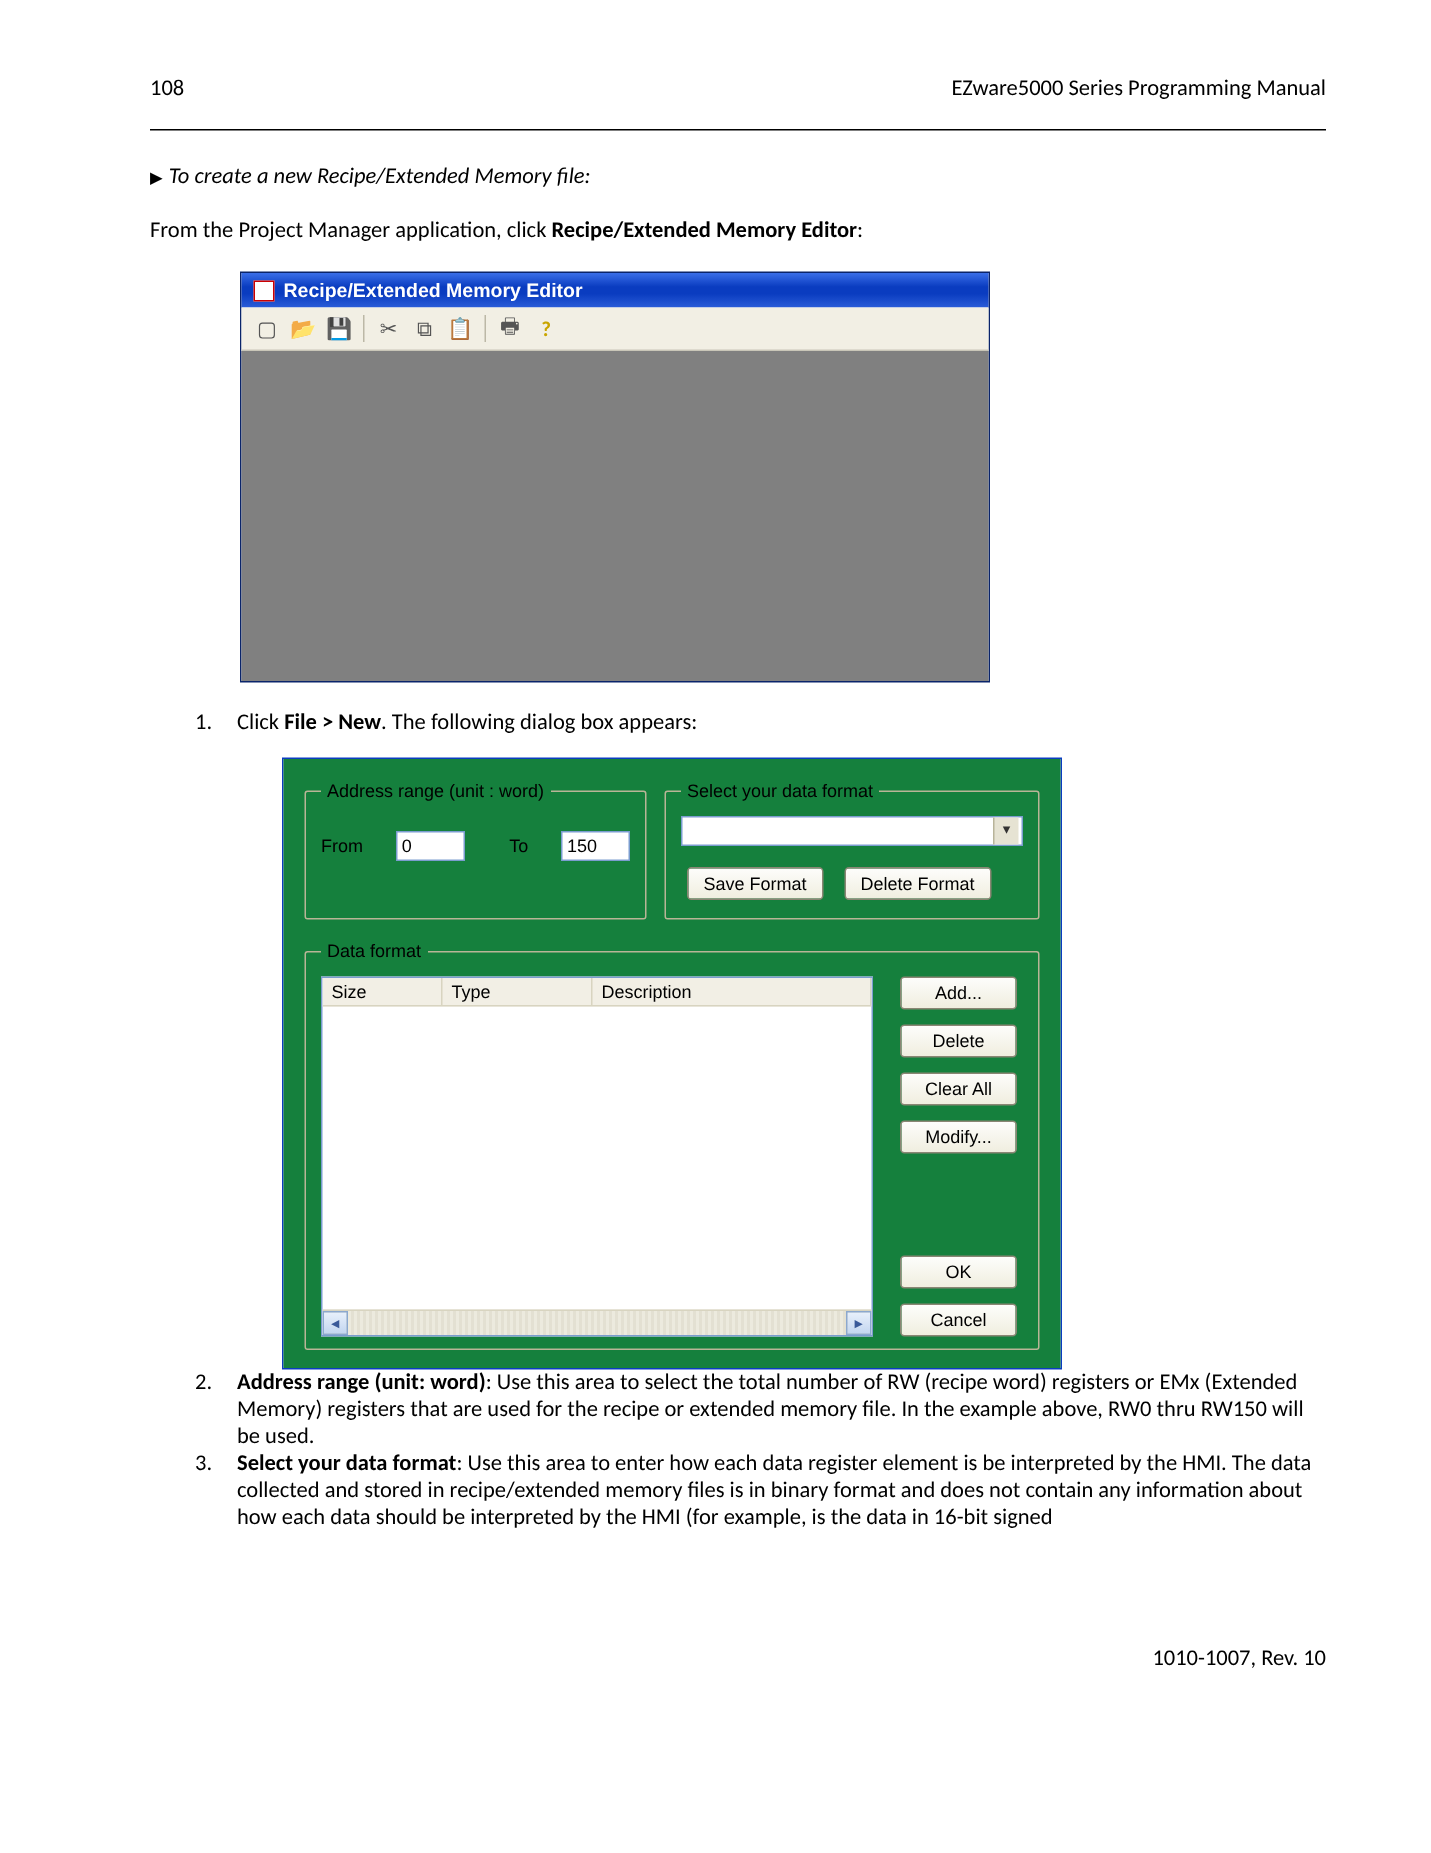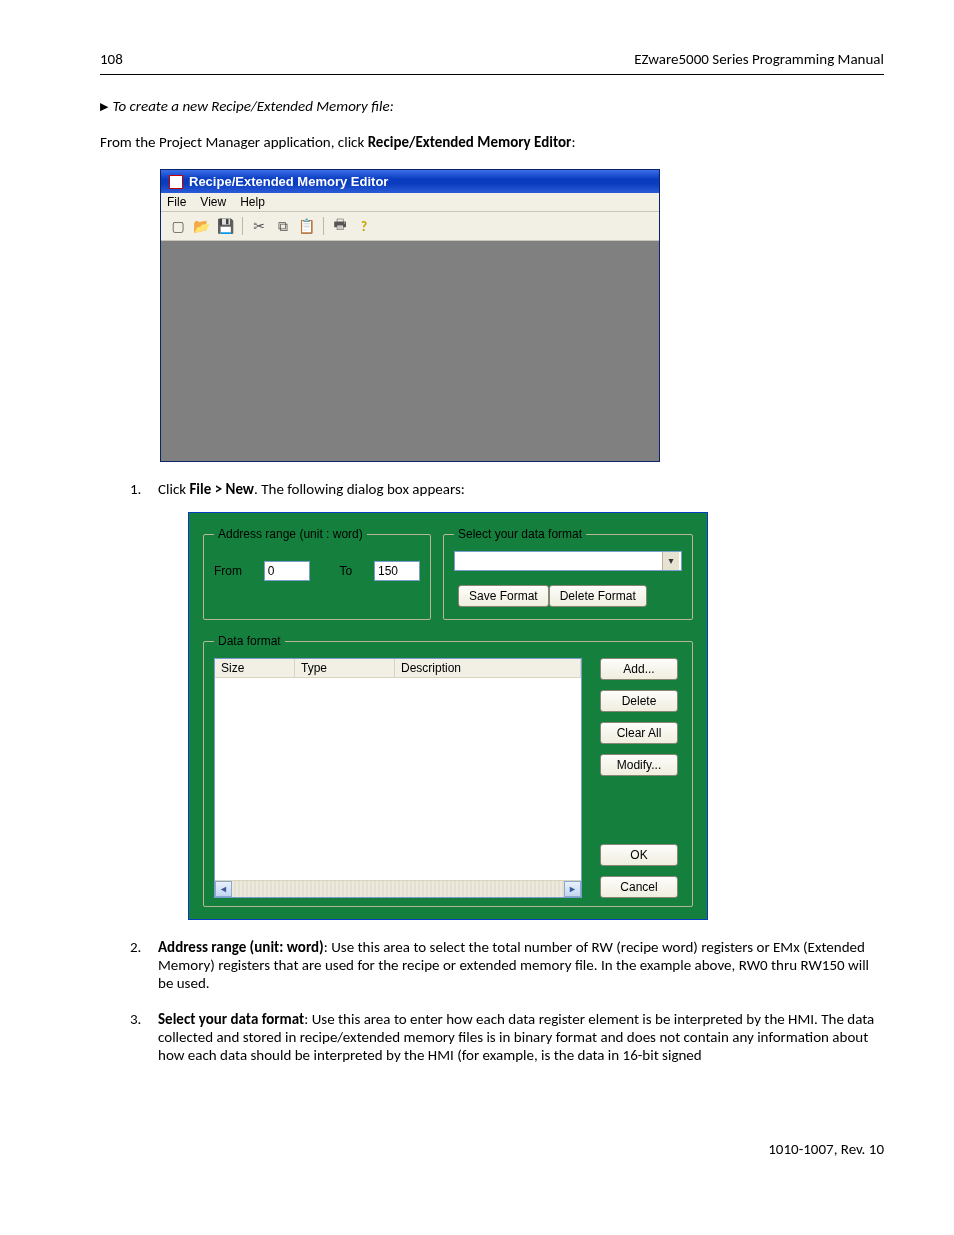--- a/index.html
+++ b/index.html
@@ -9,21 +9,21 @@
     background: #fff;
     color: #000;
     width: 954px;
     padding: 50px 70px 40px 100px;
   }
   .header-row {
     display: flex;
     justify-content: space-between;
     font-size: 15px;
     border-bottom: 1px solid #000;
-    padding-bottom: 6px;
+    padding-bottom: 18px;
     margin-bottom: 22px;
   }
   .subheading {
     font-style: italic;
     font-size: 15px;
     margin-bottom: 18px;
     display: flex;
     align-items: center;
     gap: 4px;
   }
@@ -81,21 +81,21 @@
   }
   .canvas { background: #808080; height: 220px; }
 
   
   .ol { list-style: none; padding: 0; margin: 0 0 20px 30px; counter-reset: step; }
   .ol > li {
     counter-increment: step;
     position: relative;
     padding-left: 28px;
     font-size: 15px;
-    margin-bottom: 18px;
+    margin-bottom: 0;
   }
   .ol > li::before {
     content: counter(step) ".";
     position: absolute;
     left: 0; top: 0;
   }
 
   
   .dlg-wrap { margin-left: 30px; margin-top: 14px; }
   .dlg {
@@ -159,21 +159,21 @@
     background: linear-gradient(#fdfdfb,#f0eedf);
     border: 1px solid #8a8674;
     border-radius: 3px;
     height: 22px;
     padding: 0 10px;
     font-size: 12px;
     min-width: 78px;
     text-align: center;
     line-height: 20px;
   }
-  .sel-btns { display: flex; margin-top: 14px; justify-content: flex-start; padding-left: 4px;}
+  .sel-btns { display: flex; gap: 14px; margin-top: 14px; justify-content: flex-start; padding-left: 4px;}
   .fs-data { margin-top: 14px; padding-bottom: 8px; }
   .data-flex { display: flex; gap: 14px; }
   .list-box {
     flex: 1;
     background: #fff;
     border: 1px solid #7a9ccf;
     height: 240px;
     position: relative;
     display: flex;
     flex-direction: column;
@@ -227,25 +227,20 @@
 
 <div class="intro">
   <span>From the Project Manager application, click </span><span class="bold">Recipe/Extended Memory Editor</span><span>:</span>
 </div>
 
 <div class="win1-wrap">
   <div class="win1">
     <div class="titlebar">
       <span class="app-ico"></span>
       <span>Recipe/Extended Memory Editor</span>
-    </div>
-    <div class="menubar">
-      <span>File</span>
-      <span>View</span>
-      <span>Help</span>
     </div>
     <div class="toolbar">
       <div class="tb-btn">▢</div>
       <div class="tb-btn">📂</div>
       <div class="tb-btn">💾</div>
       <div class="tb-sep"></div>
       <div class="tb-btn">✂</div>
       <div class="tb-btn">⧉</div>
       <div class="tb-btn">📋</div>
       <div class="tb-sep"></div>

